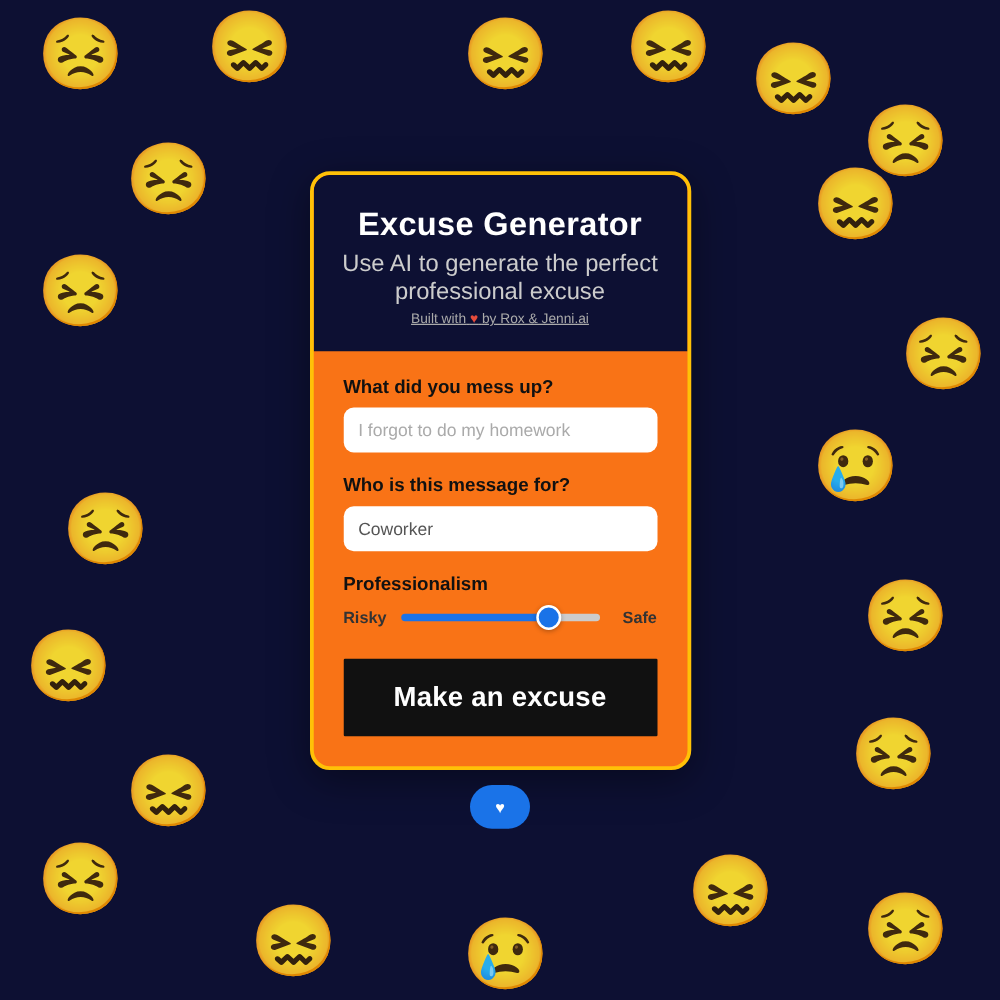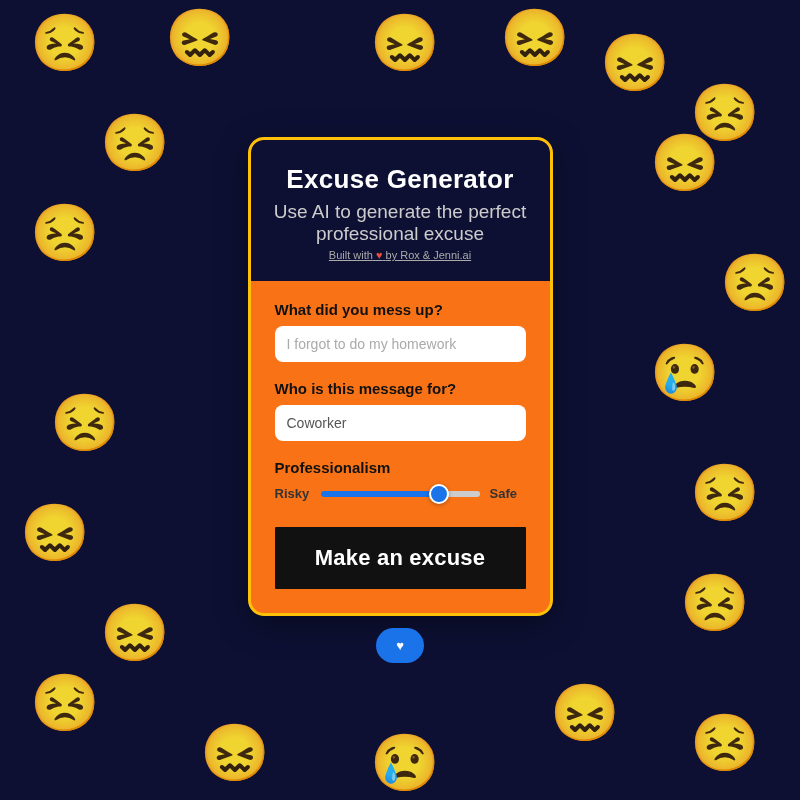--- a/index.html
+++ b/index.html
@@ -125,21 +125,21 @@
     }
 
     .slider-label {
       font-size: 13px;
       font-weight: 600;
       color: #333;
       min-width: 36px;
     }
 
     .slider-label.right {
-      text-align: left;
+      text-align: right;
     }
 
     input[type="range"] {
       flex: 1;
       -webkit-appearance: none;
       appearance: none;
       height: 6px;
       border-radius: 3px;
       background: linear-gradient(to right, #1a73e8 0%, #1a73e8 78%, #ccc 78%, #ccc 100%);
       outline: none;

